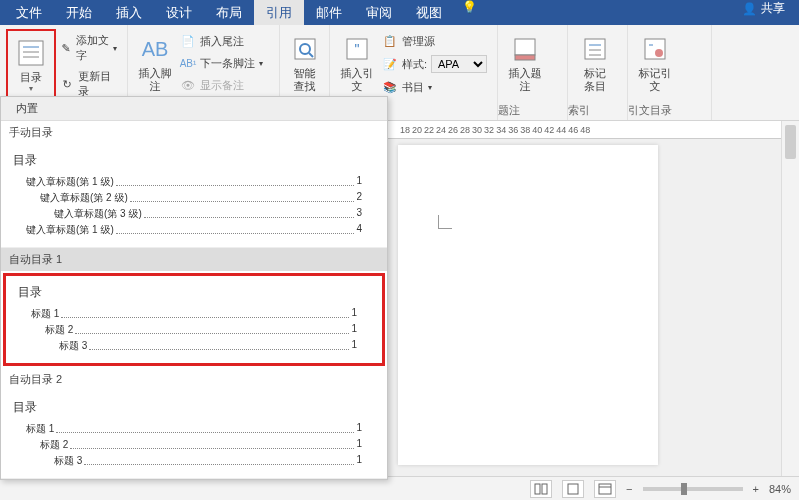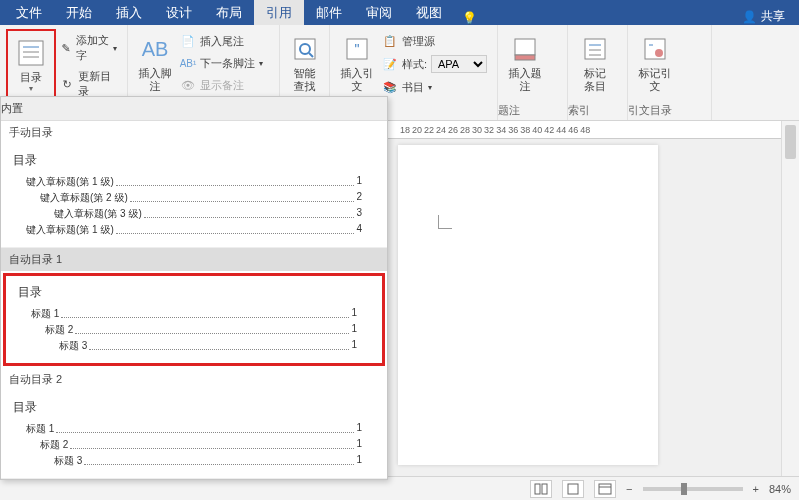--- a/index.html
+++ b/index.html
@@ -1,35 +1,35 @@
 <!DOCTYPE html>
 <html><head>
 <meta charset="utf-8">
 <style>
 *{margin:0;padding:0;box-sizing:border-box;font-family:"Microsoft YaHei",Arial,sans-serif}
 body{width:799px;height:500px;background:#fff;overflow:hidden;font-size:12px}
-.menubar{height:25px;background:#2b579a;display:flex;align-items:flex-end;color:#fff;padding:0 4px}
+.menubar{height:25px;background:#2b579a;display:flex;align-items:flex-start;color:#fff;padding:0 4px}
 .menubar .tab{padding:0 12px;height:25px;line-height:25px;cursor:pointer;font-size:13px}
 .menubar .tab.active{background:#e5e5e5;color:#2b579a}
 .menubar .search{display:flex;align-items:center;color:#b8c9e6;margin-left:8px;font-size:12px}
 .menubar .search-icon{margin-right:4px}
 .menubar .share{margin-left:auto;padding:0 10px;display:flex;align-items:center;gap:4px}
 .ribbon{height:96px;background:#f3f3f3;border-bottom:1px solid #d4d4d4;display:flex;position:relative}
 .ribbon-group{border-right:1px solid #e1e1e1;padding:4px 6px;display:flex;flex-direction:column;position:relative}
 .ribbon-group-title{position:absolute;bottom:2px;left:0;right:16px;text-align:left;font-size:11px;color:#666}
 .ribbon-content{display:flex;flex:1}
 .big-btn{display:flex;flex-direction:column;align-items:center;justify-content:flex-start;width:42px;padding-top:4px;cursor:pointer}
 .big-btn .icon{width:32px;height:32px;display:flex;align-items:center;justify-content:center;margin-bottom:2px}
 .big-btn .lbl{font-size:11px;color:#444;text-align:center;line-height:13px}
 .small-btns{display:flex;flex-direction:column;gap:2px;padding-top:2px}
 .small-btn{display:flex;align-items:center;gap:4px;padding:2px 4px;cursor:pointer;font-size:11px;color:#444}
 .small-btn .si{width:16px;height:16px;display:inline-flex;align-items:center;justify-content:center}
 .toc-btn-hl{border:2px solid #d22;padding:2px}
 .dropdown{position:absolute;top:96px;left:0;width:388px;background:#fff;border:1px solid #c6c6c6;box-shadow:2px 2px 6px rgba(0,0,0,.2);z-index:10}
-.dd-header{background:#eee;padding:4px 0;font-size:11px;color:#444;border-bottom:1px solid #ddd}
+.dd-header{background:#eee;padding:4px 15px;font-size:11px;color:#444;border-bottom:1px solid #ddd}
 .dd-section-title{padding:4px 8px;font-size:11px;color:#444}
 .dd-preview{padding:8px 12px;border-bottom:1px solid #eee}
 .dd-preview.hl{border:3px solid #d22;margin:2px}
 .dd-preview h4{font-size:12px;color:#333;margin-bottom:6px;font-weight:normal}
 .dd-line{display:flex;font-size:10px;color:#333;margin:2px 13px}
 .dd-line .t{flex:0 0 auto}
 .dd-line .dots{flex:1;border-bottom:1px dotted #888;margin:0 2px;position:relative;top:-3px}
 .dd-line .p{flex:0 0 auto}
 .dd-line.l2{padding-left:14px}
 .dd-line.l3{padding-left:28px}

